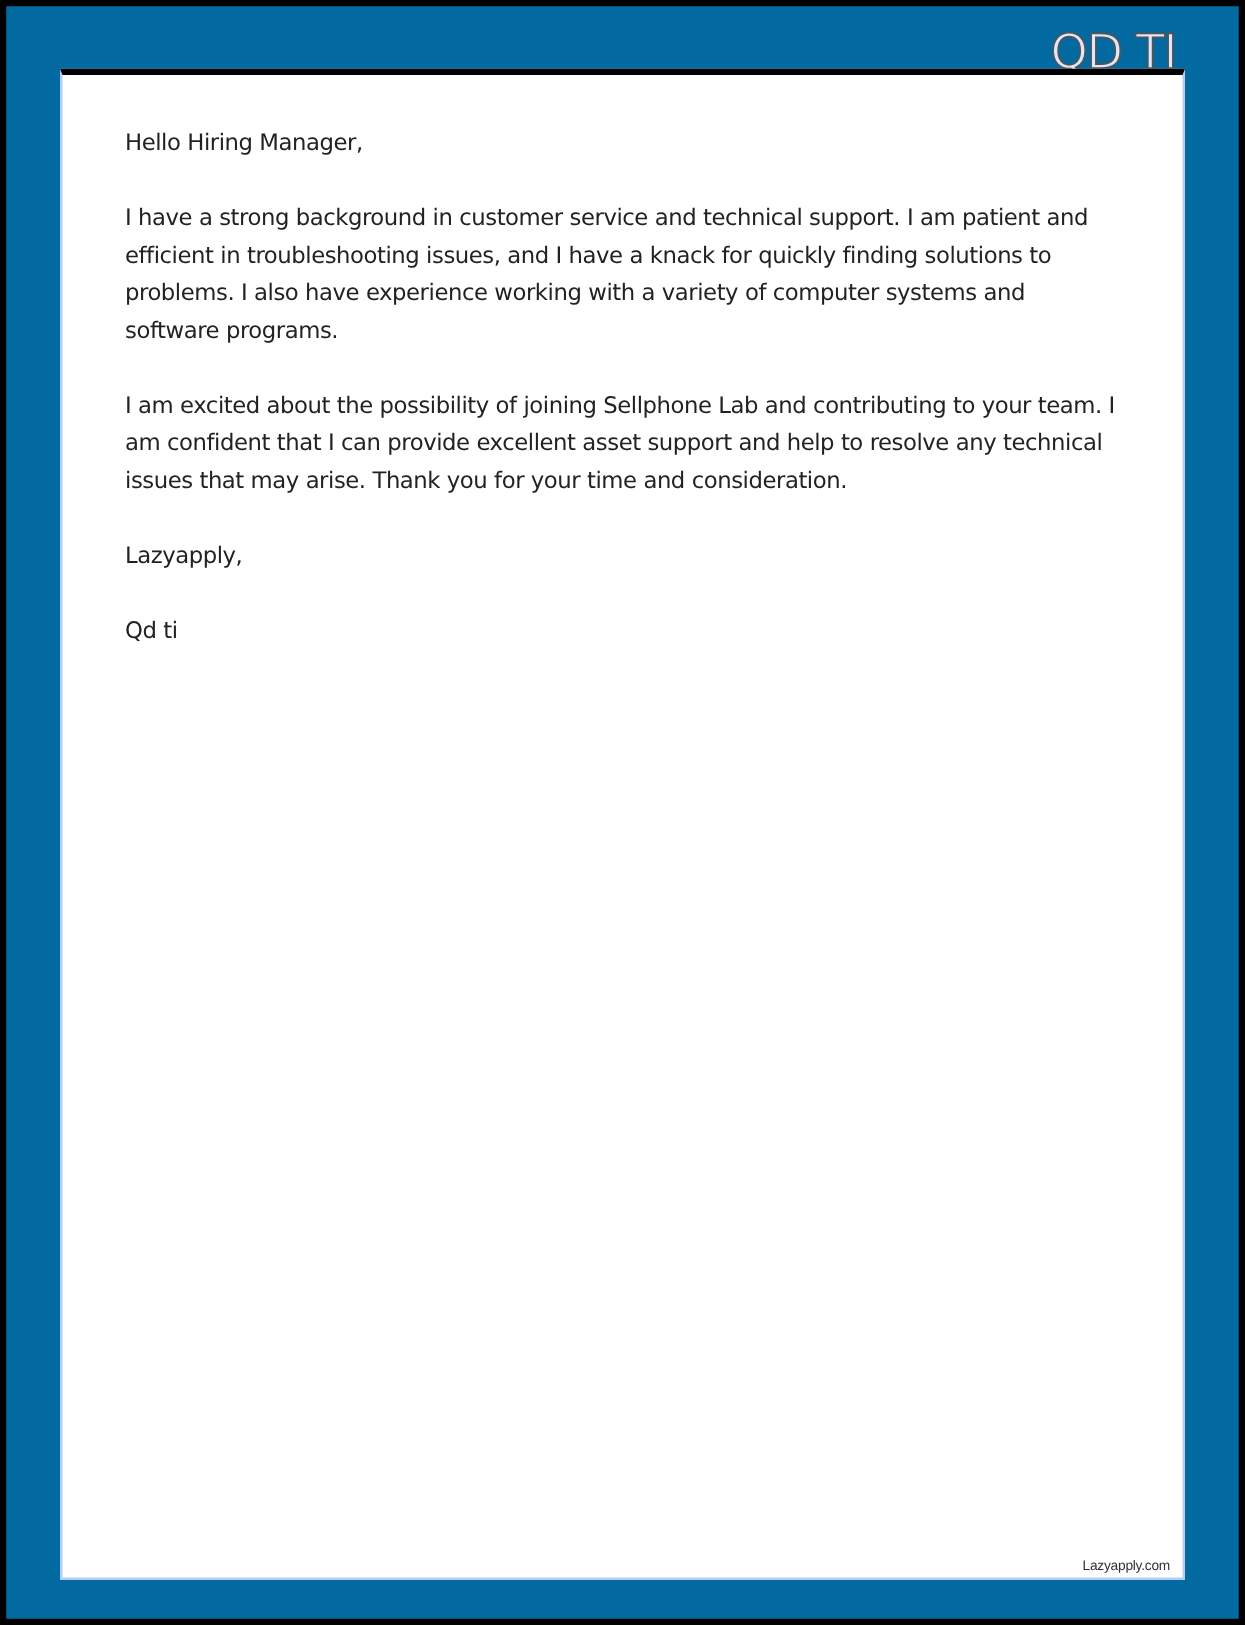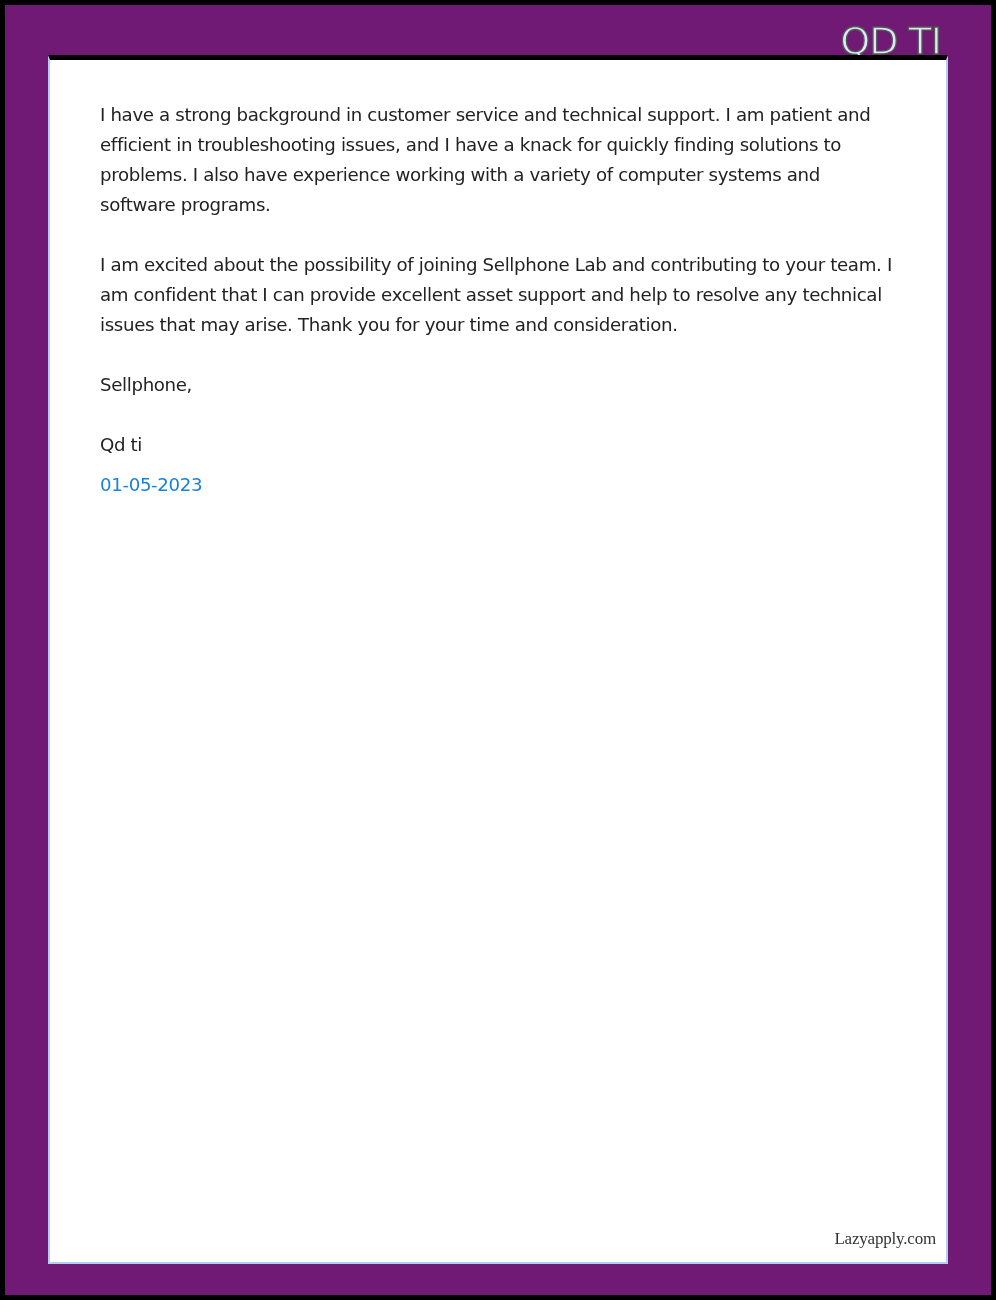--- a/index.html
+++ b/index.html
@@ -13,21 +13,21 @@
       overflow: hidden;
       background: #000000;
       font-family: "DejaVu Sans", sans-serif;
     }
     .frame {
       position: absolute;
       left: 5px;
       top: 5px;
       width: 986px;
       height: 1290px;
-      background: #701a75;
+      background: #0369a1;
     }
     .name-heading {
       position: absolute;
       right: 50px;
       top: 14px;
       font-family: "DejaVu Sans", sans-serif;
       font-size: 38px;
       line-height: 44px;
       letter-spacing: -1px;
       color: #dfe7fb;
@@ -64,37 +64,37 @@
     .letter .sig-name {
       margin: 0 0 10px 0;
     }
     .letter .date {
       color: #1a82d8;
       margin: 0;
     }
     .footer-brand {
       position: absolute;
       right: 10px;
-      bottom: 13px;
-      font-family: Liberation Serif, serif;
-      font-size: 17px;
+      bottom: 3px;
+      font-family: Liberation Sans, sans-serif;
+      font-size: 11px;
       color: #333333;
       letter-spacing: -0.2px;
     }
   </style>
 </head>
 <body>
 
 <div class="frame">
   <h1 class="name-heading">QD TI</h1>
 
   <div class="page">
     <div class="letter">
+      <p>Hello Hiring Manager,</p>
       <p>I have a strong background in customer service and technical support. I am patient and efficient in troubleshooting issues, and I have a knack for quickly finding solutions to problems. I also have experience working with a variety of computer systems and software programs.</p>
       <p>I am excited about the possibility of joining Sellphone Lab and contributing to your team. I am confident that I can provide excellent asset support and help to resolve any technical issues that may arise. Thank you for your time and consideration.</p>
-      <p>Sellphone,</p>
+      <p>Lazyapply,</p>
       <p class="sig-name">Qd ti</p>
-      <p class="date">01-05-2023</p>
     </div>
 
     <div class="footer-brand">Lazyapply.com</div>
   </div>
 </div>
 
 </body></html>

